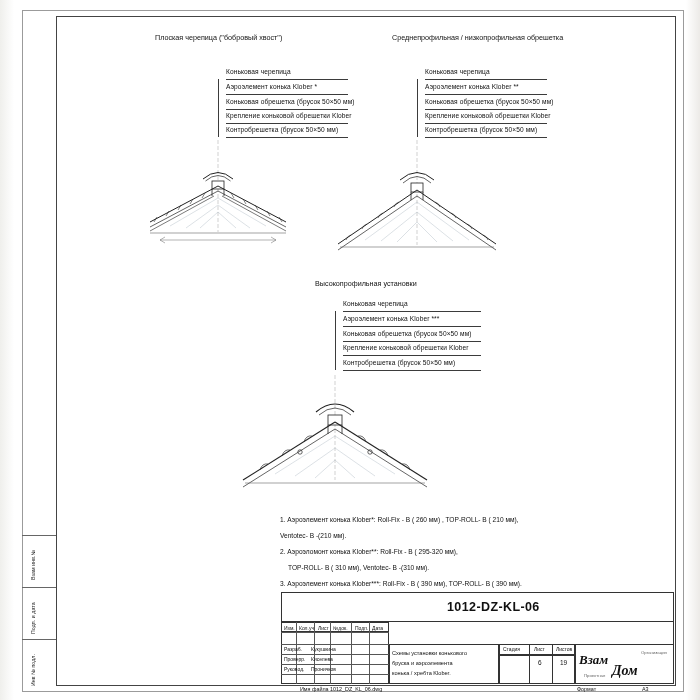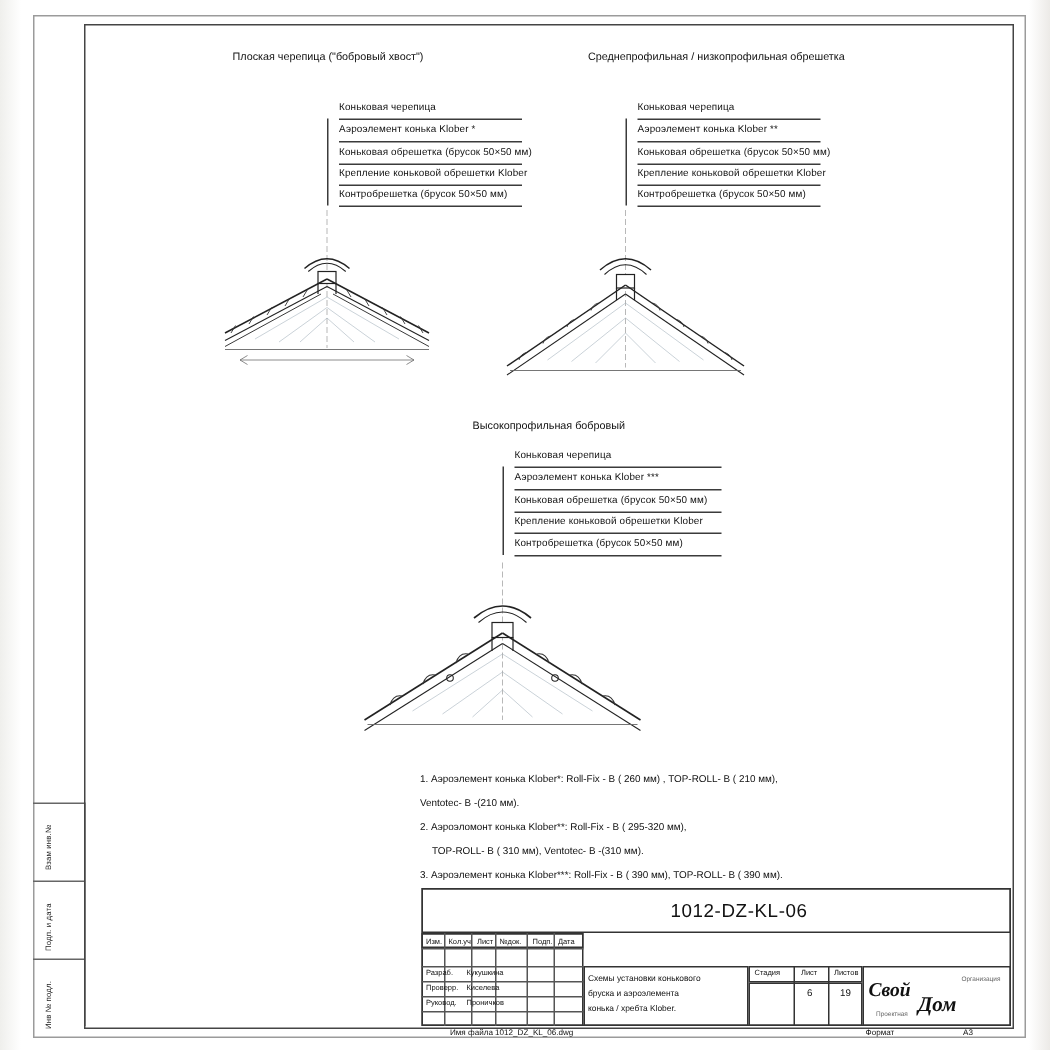--- a/index.html
+++ b/index.html
@@ -17,21 +17,21 @@
     font-size:5.2px;color:#222;letter-spacing:.1px;}
   .lbl{position:absolute;font-size:6.6px;color:#111;white-space:nowrap;letter-spacing:.1px;}
   .title-txt{position:absolute;font-size:7.2px;color:#111;white-space:nowrap;}
   .leader{position:absolute;background:#3b3b3b;}
   .hline{height:0.7px;}
   .vline{width:0.7px;}
   .note{position:absolute;font-size:6.6px;color:#111;white-space:nowrap;}
   
   .tb{position:absolute;border:1.2px solid #333;box-sizing:border-box;}
   .tb-t{position:absolute;font-size:5px;color:#111;white-space:nowrap;}
-  .big-code{position:absolute;font-size:12.5px;font-weight:normal;color:#111;letter-spacing:.4px;}
+  .big-code{position:absolute;font-size:12.5px;font-weight:bold;color:#111;letter-spacing:.4px;}
   .logo1{position:absolute;font-family:"Liberation Serif",serif;font-style:italic;font-weight:bold;color:#111;}
   svg{position:absolute;left:0;top:0;overflow:visible;}
 </style>
 </head>
 <body>
 
 <div id="sheet">
   <div class="page-edge"></div>
   <div class="frame-outer"></div>
   <div class="frame-inner"></div>
@@ -40,21 +40,21 @@
     <div class="left-cell" style="top:0;height:52px;"></div>
     <div class="left-cell" style="top:52px;height:52px;"></div>
     <div class="left-cell" style="top:104px;height:45px;"></div>
   </div>
   <div class="vtext" style="left:30px;top:686px;">Инв № подл.</div>
   <div class="vtext" style="left:30px;top:634px;">Подп. и дата</div>
   <div class="vtext" style="left:30px;top:580px;">Взам инв.№</div>
 
   <div class="title-txt" style="left:155px;top:33px;">Плоская черепица ("бобровый хвост")</div>
   <div class="title-txt" style="left:392px;top:33px;">Среднепрофильная / низкопрофильная  обрешетка</div>
-  <div class="title-txt" style="left:315px;top:279px;">Высокопрофильная бобровый</div>
+  <div class="title-txt" style="left:315px;top:279px;">Высокопрофильная установки</div>
 
   <div>
     <div class="lbl" style="left:226px;top:68px;">Коньковая черепица</div>
     <div class="leader hline" style="left:226px;top:79px;width:122px;"></div>
     <div class="lbl" style="left:226px;top:83px;">Аэроэлемент конька Klober *</div>
     <div class="leader hline" style="left:226px;top:94px;width:122px;"></div>
     <div class="lbl" style="left:226px;top:98px;">Коньковая обрешетка (брусок 50×50 мм)</div>
     <div class="leader hline" style="left:226px;top:109px;width:122px;"></div>
     <div class="lbl" style="left:226px;top:112px;">Крепление коньковой обрешетки Klober</div>
     <div class="leader hline" style="left:226px;top:123px;width:122px;"></div>
@@ -237,21 +237,21 @@
   <div class="tb" style="left:499px;top:655px;width:76px;height:29px;"></div>
   <div class="tb" style="left:529px;top:644px;width:0;height:40px;border:0;border-left:1.2px solid #333;"></div>
   <div class="tb" style="left:552px;top:644px;width:0;height:40px;border:0;border-left:1.2px solid #333;"></div>
   <div class="tb-t" style="left:503px;top:646px;">Стадия</div>
   <div class="tb-t" style="left:534px;top:646px;">Лист</div>
   <div class="tb-t" style="left:556px;top:646px;">Листов</div>
   <div class="tb-t" style="left:538px;top:659px;font-size:6.5px;">6</div>
   <div class="tb-t" style="left:560px;top:659px;font-size:6.5px;">19</div>
 
   <div class="tb" style="left:575px;top:644px;width:99px;height:40px;"></div>
-  <div class="logo1" style="left:579px;top:652px;font-size:13px;">Свой</div>
+  <div class="logo1" style="left:579px;top:652px;font-size:13px;">Взам</div>
   <div class="logo1" style="left:612px;top:663px;font-size:14px;">Дом</div>
   <div class="tb-t" style="left:584px;top:673px;font-size:4.3px;color:#666;">Проектная</div>
   <div class="tb-t" style="left:641px;top:650px;font-size:4.3px;color:#666;">Организация</div>
 
   <div class="tb-t" style="left:300px;top:686px;font-size:5.4px;">Имя файла 1012_DZ_KL_06.dwg</div>
   <div class="tb-t" style="left:577px;top:686px;font-size:5.4px;">Формат</div>
   <div class="tb-t" style="left:642px;top:686px;font-size:5.4px;">A3</div>
 </div>
 
 </body></html>

